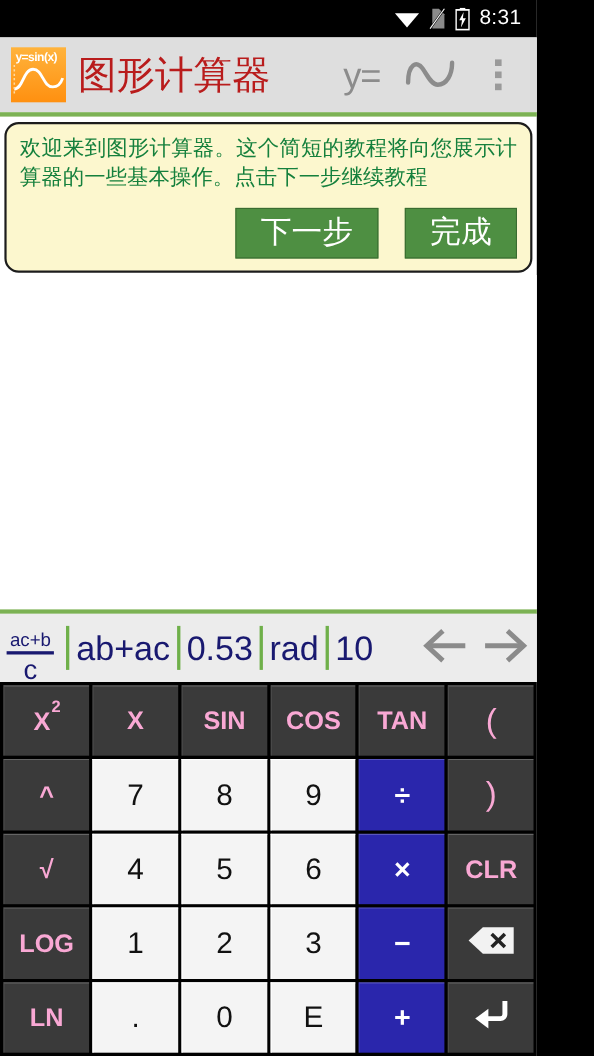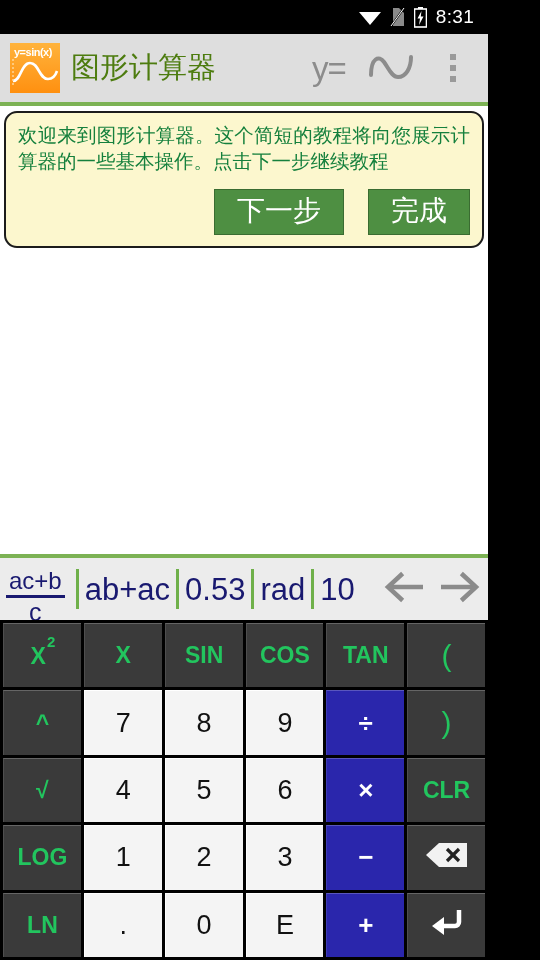--- a/index.html
+++ b/index.html
@@ -28,21 +28,21 @@
     width:50px; height:50px; border-radius:0; flex:none;
     background:linear-gradient(#ffb33c,#ff9010);
     position:relative; overflow:hidden;
   }
   .app-icon .ftxt{
     position:absolute; top:3px; left:4px; font-size:11px; font-weight:bold;
     color:#fff; letter-spacing:-.5px;
   }
   .app-icon svg { position:absolute; left:0; top:12px; }
   .app-title {
-    font-size:29px; color:#4d7c0f; margin-left:11px; white-space:nowrap;
+    font-size:35px; color:#b91c1c; margin-left:11px; white-space:nowrap;
   }
   .tb-spacer { flex:1; }
   .tb-btn {
     width:62px; height:62px; display:flex; align-items:center;
     justify-content:center; flex:none;
   }
   .yeq { font-size:33px; color:#8c8c8c; letter-spacing:-1px; line-height:1; }
   .dots { display:flex; flex-direction:column; gap:5px; align-items:center; }
   .dots i { width:6px; height:6px; background:#9a9a9a; display:block; }
   .green-rule { height:4px; background:#7cb254; }
@@ -71,42 +71,42 @@
   
   .strip-rule { height:4px; background:#7cb254; }
   .strip {
     height:62px; background:#ececec; display:flex; align-items:center;
     padding-left:6px; overflow:hidden;
   }
   .frac {
     display:inline-flex; flex-direction:column; align-items:center;
     color:#191970; line-height:1; margin-right:5px;
   }
-  .frac .num { font-size:24px; padding:0 3px;margin-top:16px; }
+  .frac .num { font-size:17px; padding:0 3px;margin-top:16px; }
   .frac .bar { height:3px; background:#191970; width:100%; margin:2px 0; }
   .frac .den { font-size:25px; }
   .sep { width:3px; height:40px; background:#6fb04a; flex:none; margin:0 6px; }
   .strip-item { color:#191970; font-size:31px; line-height:1; white-space:nowrap; }
   .strip-spacer { flex:1; }
   .arrow-btn { width:56px; display:flex; align-items:center; justify-content:center; flex:none; }
 
   
   .keypad {
     position:absolute; left:0; right:0; bottom:0; height:340px;
     background:#000; display:grid;
     grid-template-columns:repeat(6,1fr); grid-template-rows:repeat(5,1fr);
     gap:3px; padding:3px;
   }
   .key {
     display:flex; align-items:center; justify-content:center;
     font-size:23px; font-weight:bold; user-select:none; position:relative;
     border-top:1px solid rgba(255,255,255,.22);
     border-left:1px solid rgba(255,255,255,.10);
   }
-  .k-fn  { background:#3a3a3a; color:#22c55e; }
+  .k-fn  { background:#3a3a3a; color:#f9a8d4; }
   .k-num { background:#f4f4f4; color:#111; font-weight:normal; font-size:27px;
            border-top:1px solid #fff; border-left:1px solid #fff; }
   .k-op  { background:#2a26ac; color:#fff; font-size:26px; }
   .sup { font-size:15px; vertical-align:super; position:relative; top:-8px; left:1px; }
   .paren { font-size:30px; font-weight:normal; }
 </style>
 </head>
 <body>
 
 <div id="app">

